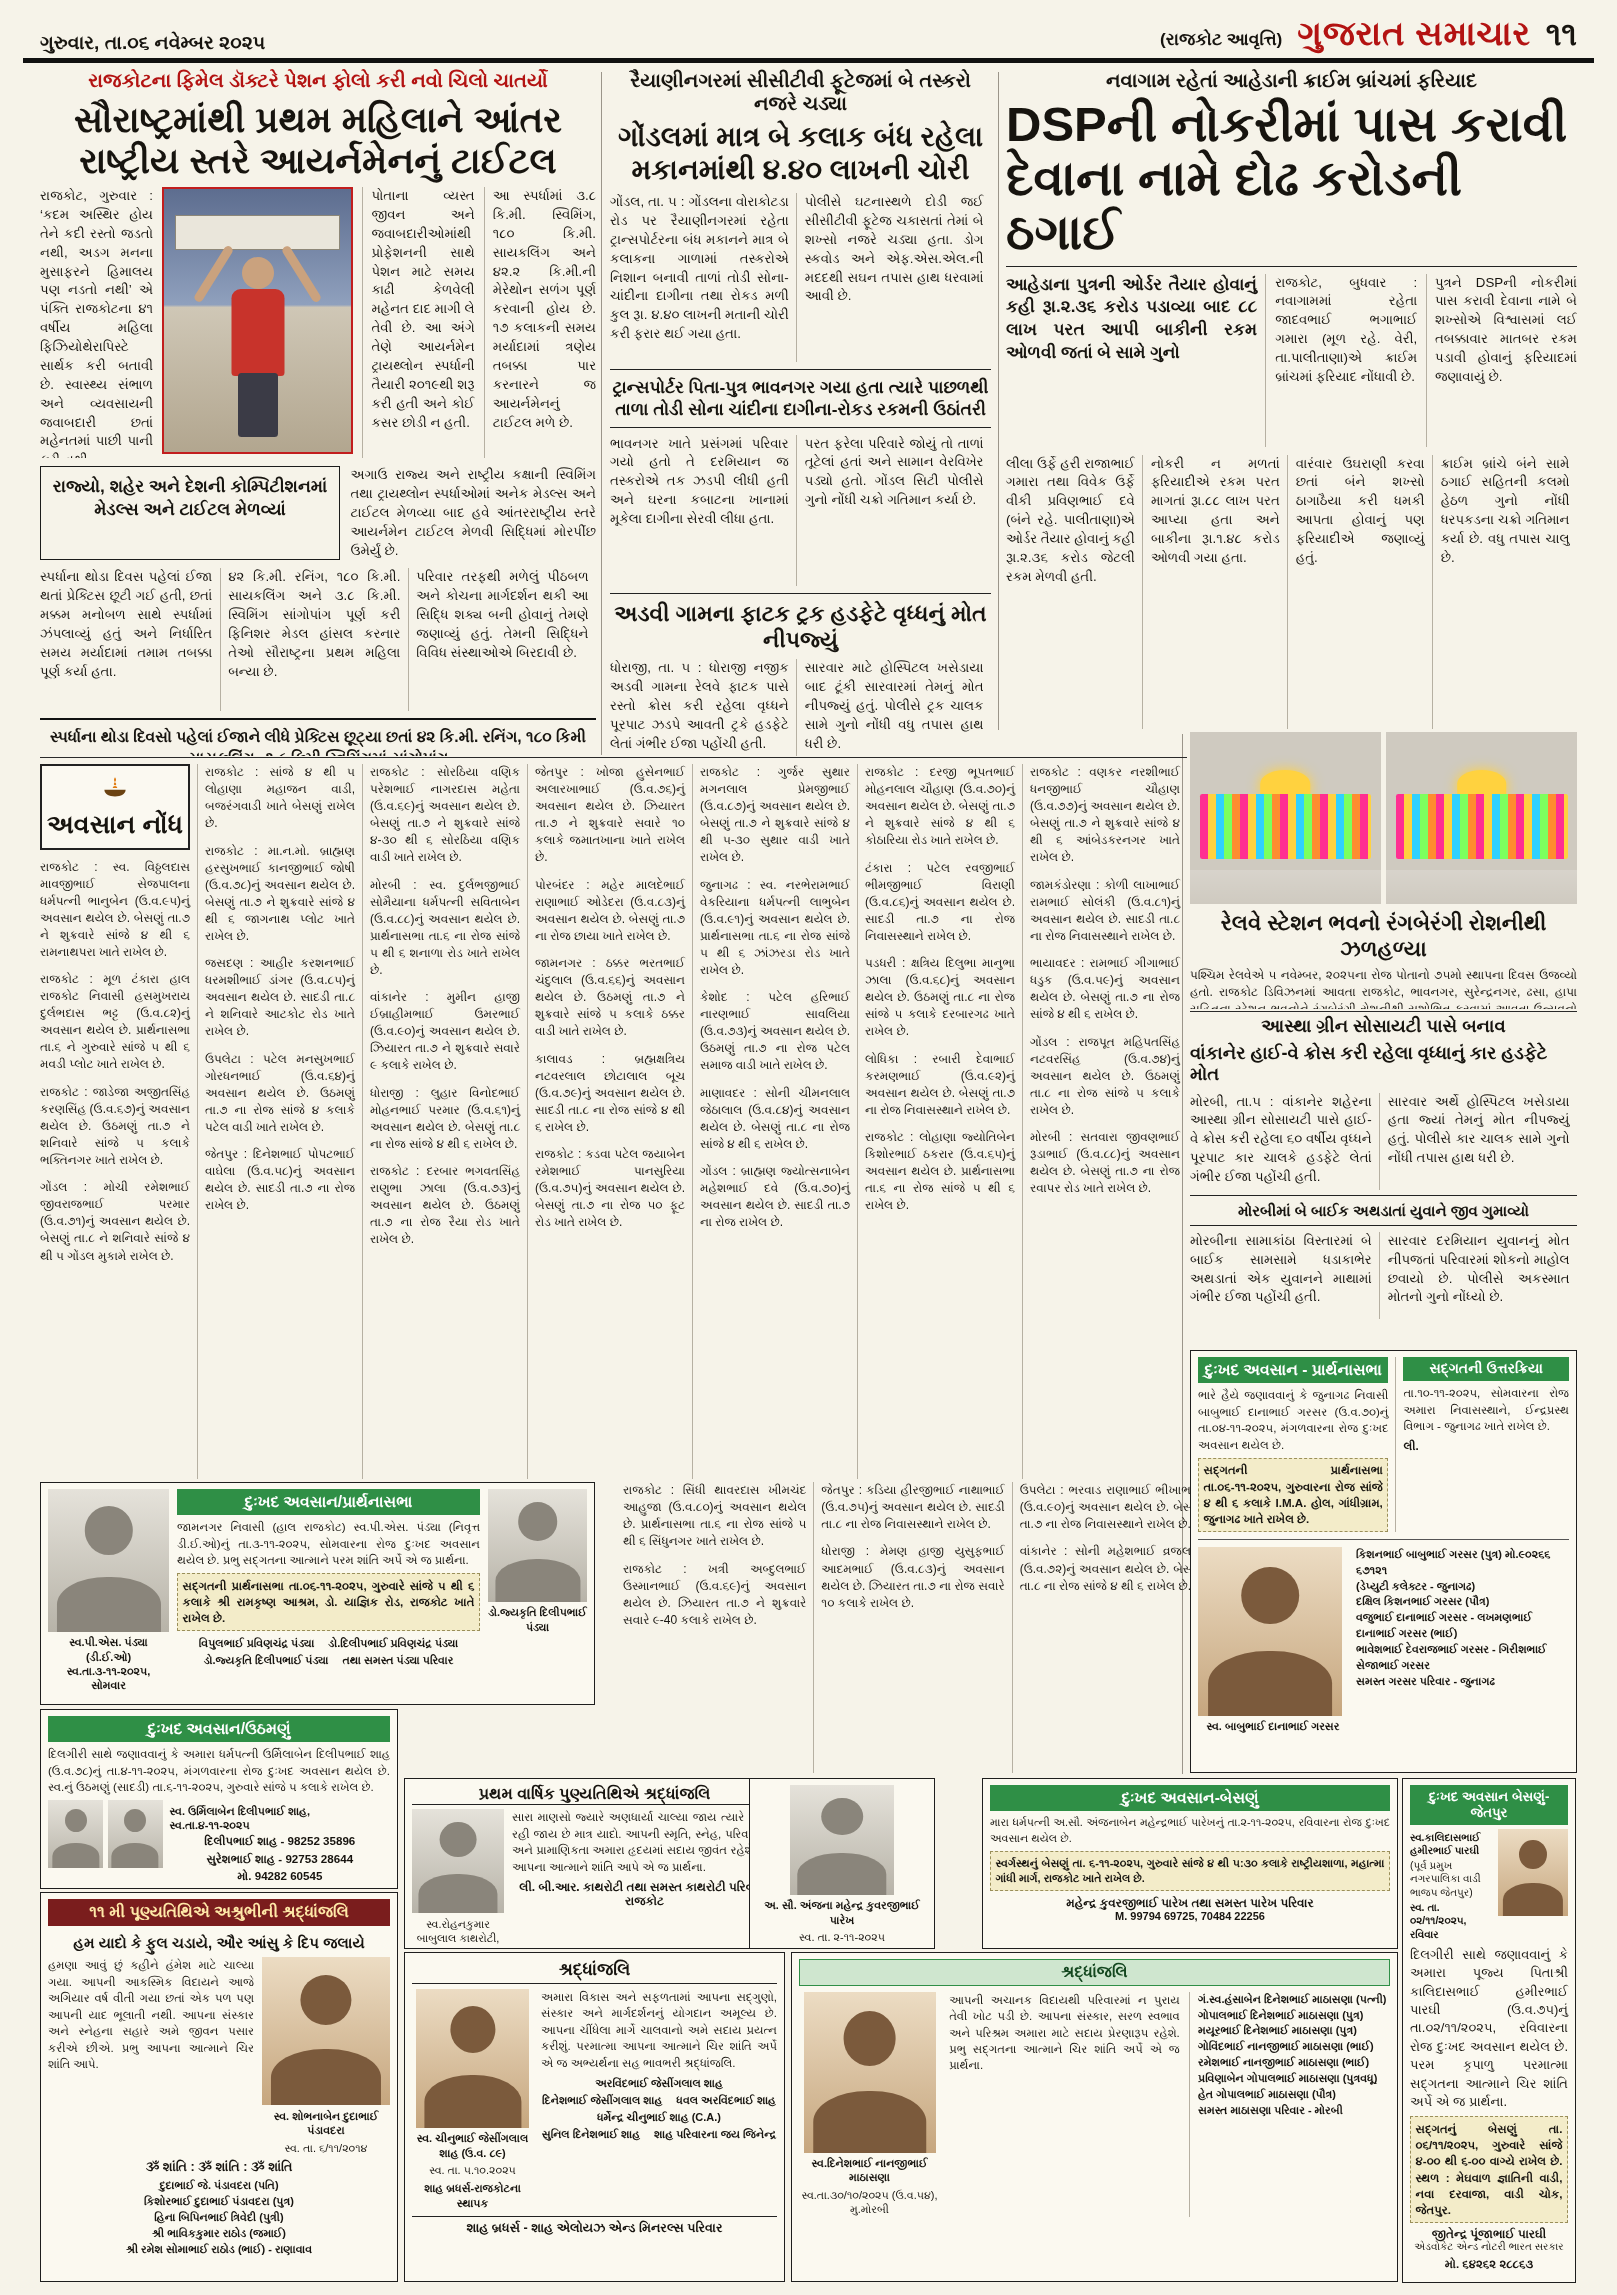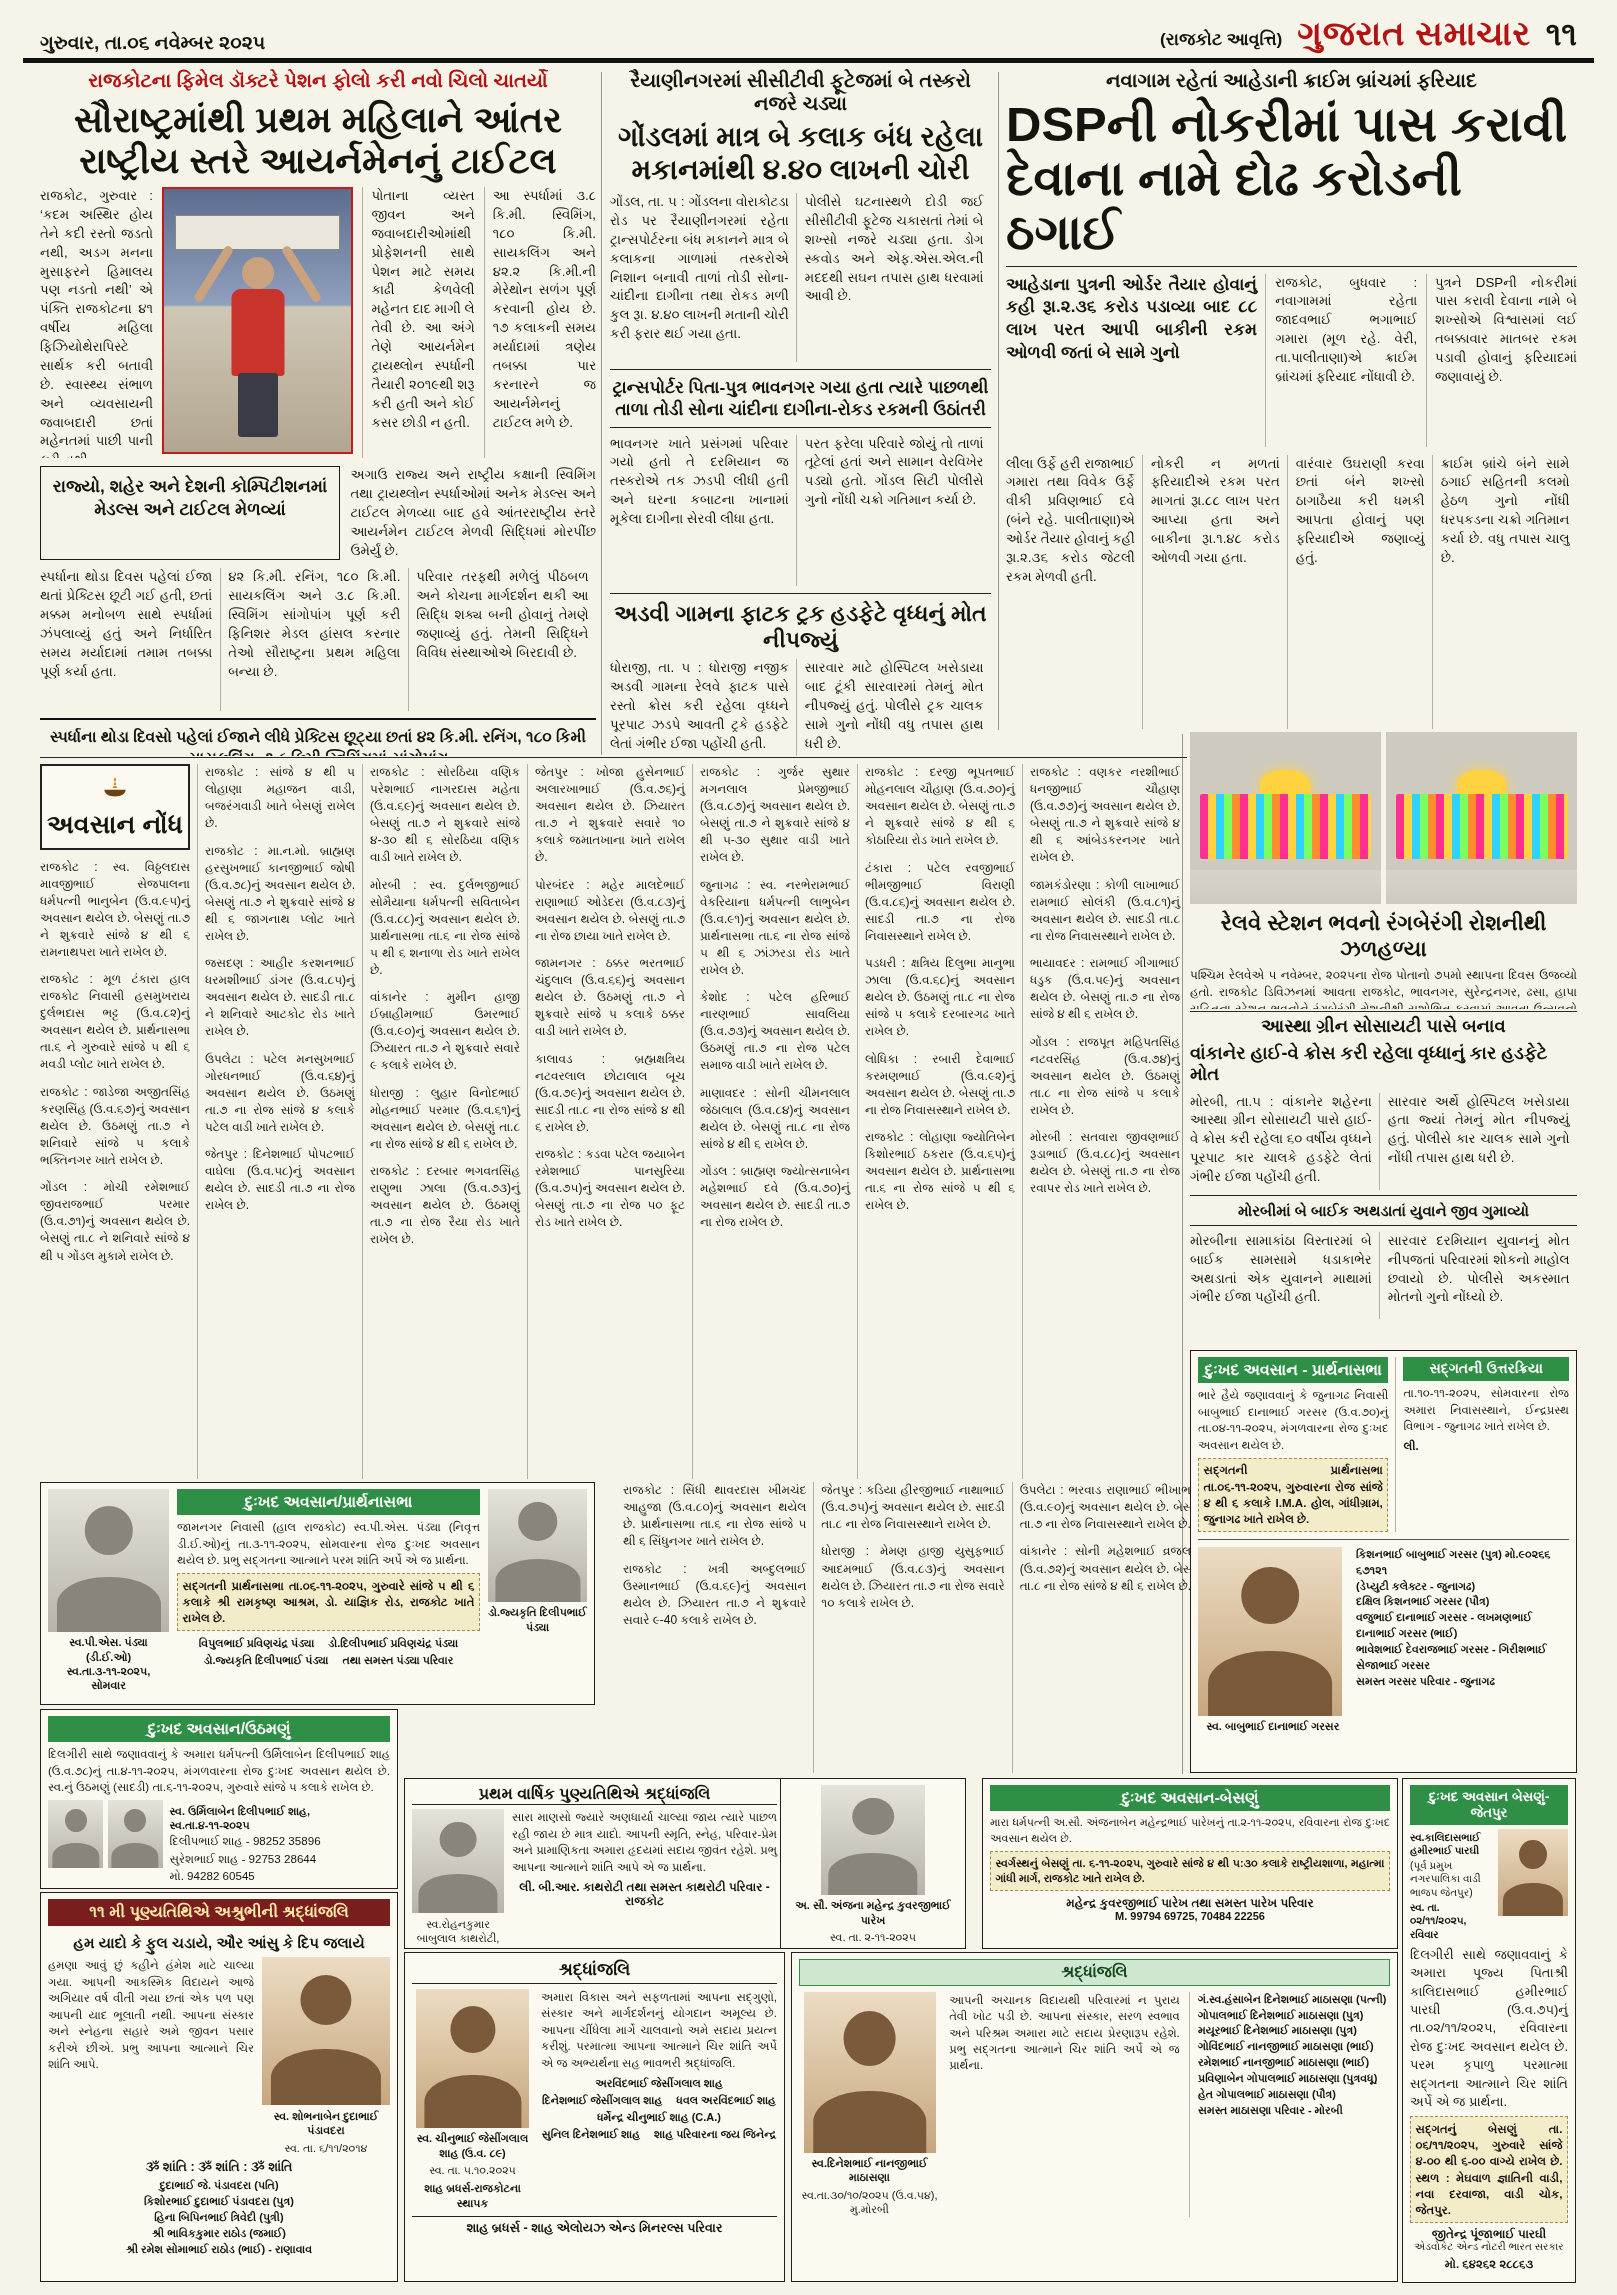--- a/index.html
+++ b/index.html
@@ -97,21 +97,21 @@
   .gband{background:#2f8f46;color:#fff;font-size:15.6px;font-weight:800;text-align:center;padding:4px 2.3px;margin-bottom:4.6px;}
   .gband2{background:#2f8f46;color:#fff;font-size:14px;font-weight:800;text-align:center;padding:3.5px 2.3px;margin-bottom:4.6px;}
   .mband{background:#7a1d1d;color:#ffe9a8;font-size:16px;font-weight:800;text-align:center;padding:4.6px 2.3px;margin-bottom:5.8px;}
   .lgband{background:#cfe6cf;color:#14471f;font-size:16px;font-weight:800;text-align:center;padding:3.5px 2.3px;margin-bottom:5.8px;border:0.6px solid #2f8f46;}
   .adtext{font-size:11.6px;line-height:1.42;text-align:justify;}
   .meet{font-size:11.6px;line-height:1.4;text-align:justify;font-weight:bold;background:#f3ecc9;padding:3.5px 4.6px;margin-top:4.6px;border:0.6px dashed #9a8f5a;}
   .sig{font-size:12px;margin-top:4.6px;}
   .nameline{font-size:11px;font-weight:bold;line-height:1.45;}
   .names-row{display:flex;flex-wrap:wrap;gap:1.2px 14px;justify-content:center;margin-top:4.6px;}
   .names-col{margin-top:3.5px;text-align:center;}
-  .contact{font-size:11.6px;font-weight:normal;line-height:1.5;}
+  .contact{font-size:11.6px;font-weight:bold;line-height:1.5;text-align:center;}
   .pandya{left:40px;top:1482px;width:555px;height:223px;display:flex;gap:8px;}
   .pan-left{width:121px;flex:none;}
   .pan-photo{width:100%;height:143px;}
   .pan-mid{flex:1;min-width:0;}
   .pan-right{width:99px;flex:none;}
   .pan-photo2{width:100%;height:113px;}
   .urmila{left:40px;top:1709px;width:358px;height:180px;}
   .urm-row{display:flex;gap:7px;margin-top:4.6px;align-items:flex-start;}
   .urm-ph-wrap{display:flex;gap:4.6px;flex:none;}
   .urm-ph{width:55px;height:68px;}
@@ -122,21 +122,21 @@
   .sh-ph{width:100%;height:148px;}
   .shanti{font-size:12.7px;margin-top:4.6px;}
   .kath{left:404px;top:1778px;width:381px;height:171px;}
   .kath-title{font-size:16px;border-bottom:1.2px solid #222;padding-bottom:1px;margin-bottom:4.6px;}
   .kath-row{display:flex;gap:8px;}
   .kath-ph{width:92px;height:104px;}
   .chinu{left:404px;top:1952px;width:381px;height:330px;}
   .chinu-title{font-size:17.3px;border-bottom:1.2px solid #222;padding-bottom:3.5px;margin-bottom:4.6px;}
   .chinu-ph{width:113px;height:139px;margin:0 auto;}
   .chinu-foot{font-size:12.7px;border-top:1.2px solid #222;margin-top:5.8px;padding-top:4.6px;}
-  .anj{left:780px;top:1778px;width:186px;height:171px;}
+  .anj{left:749px;top:1778px;width:186px;height:171px;}
   .anj-ph{width:104px;height:110px;margin:0 auto;}
   .parekh{left:982px;top:1778px;width:416px;height:171px;}
   .parekh .adtext,.parekh .meet{font-size:11px;}
   .math{left:791px;top:1952px;width:607px;height:330px;}
   .math-row{display:flex;gap:9.2px;}
   .math-ph{width:132px;height:161px;margin:0 auto;}
   .math-names{width:201px;flex:none;border-left:0.6px solid #b6b0a2;padding-left:8px;}
   .garsar{left:1190px;top:1350px;width:387px;height:423px;}
   .gar-top{display:flex;gap:7px;}
   .gar-left{flex:1.15;min-width:0;}

